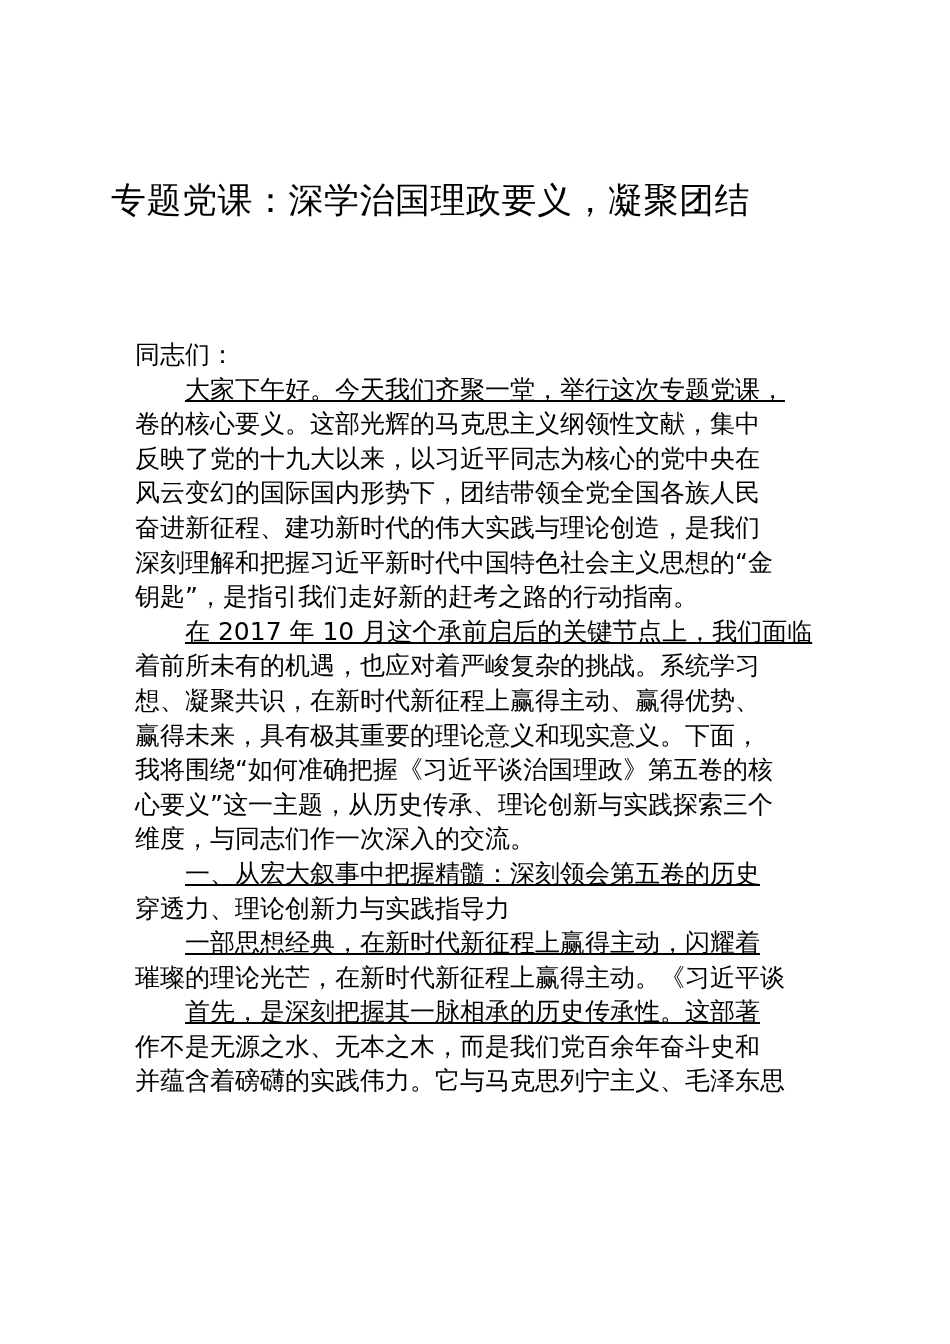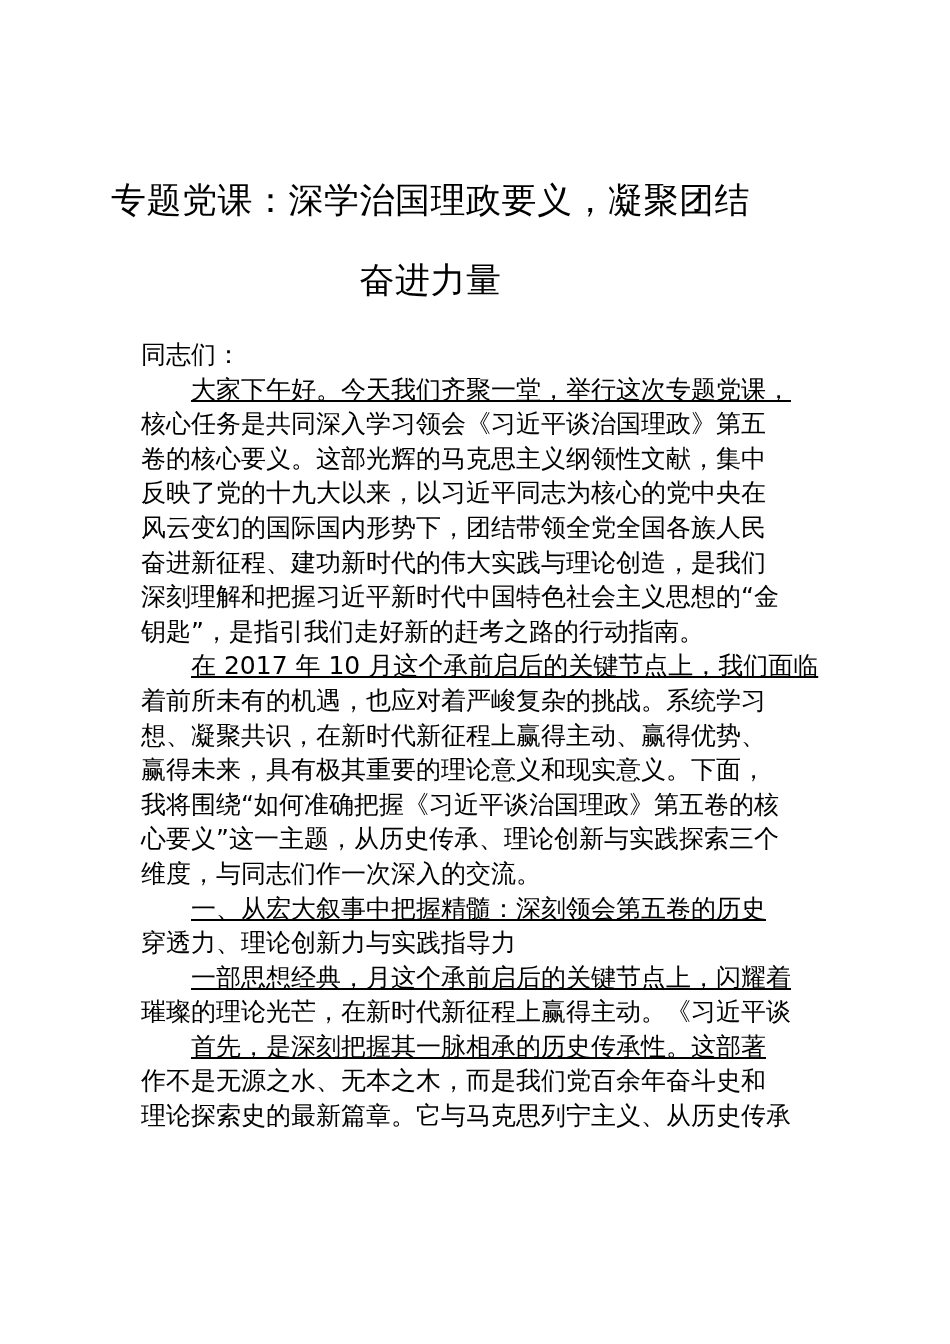--- a/index.html
+++ b/index.html
@@ -31,21 +31,21 @@
     font-size: 35px;
     line-height: 80px;
     top: 160px;
     letter-spacing: 0.5px;
   }
   .title div {
     white-space: nowrap;
   }
   .body {
     position: absolute;
-    left: 141px;
+    left: 135px;
     top: 338px;
     width: 670px;
     font-size: 25px;
     line-height: 34.6px;
   }
   .line {
     white-space: nowrap;
     height: 34.6px;
   }
   .indent {
@@ -53,29 +53,27 @@
     text-decoration: underline;
   }
 </style>
 </head>
 <body>
 
 <div class="page">
 
   <div class="title">
     <div>专题党课：深学治国理政要义，凝聚团结</div>
-    <div>奋进力量</div>
   </div>
 
   <div class="body">
     <div class="line">同志们：</div>
 
     <div>
       <div class="line indent">大家下午好。今天我们齐聚一堂，举行这次专题党课，</div>
-      <div class="line">核心任务是共同深入学习领会《习近平谈治国理政》第五</div>
       <div class="line">卷的核心要义。这部光辉的马克思主义纲领性文献，集中</div>
       <div class="line">反映了党的十九大以来，以习近平同志为核心的党中央在</div>
       <div class="line">风云变幻的国际国内形势下，团结带领全党全国各族人民</div>
       <div class="line">奋进新征程、建功新时代的伟大实践与理论创造，是我们</div>
       <div class="line">深刻理解和把握习近平新时代中国特色社会主义思想的“金</div>
       <div class="line">钥匙”，是指引我们走好新的赶考之路的行动指南。</div>
     </div>
 
     <div>
       <div class="line indent">在 2017 年 10 月这个承前启后的关键节点上，我们面临</div>
@@ -86,24 +84,24 @@
       <div class="line">心要义”这一主题，从历史传承、理论创新与实践探索三个</div>
       <div class="line">维度，与同志们作一次深入的交流。</div>
     </div>
 
     <div>
       <div class="line indent">一、从宏大叙事中把握精髓：深刻领会第五卷的历史</div>
       <div class="line">穿透力、理论创新力与实践指导力</div>
     </div>
 
     <div>
-      <div class="line indent">一部思想经典，月这个承前启后的关键节点上，闪耀着</div>
+      <div class="line indent">一部思想经典，在新时代新征程上赢得主动，闪耀着</div>
       <div class="line">璀璨的理论光芒，在新时代新征程上赢得主动。《习近平谈</div>
     </div>
 
     <div>
       <div class="line indent">首先，是深刻把握其一脉相承的历史传承性。这部著</div>
       <div class="line">作不是无源之水、无本之木，而是我们党百余年奋斗史和</div>
-      <div class="line">理论探索史的最新篇章。它与马克思列宁主义、从历史传承</div>
+      <div class="line">并蕴含着磅礴的实践伟力。它与马克思列宁主义、毛泽东思</div>
     </div>
   </div>
 
 </div>
 
 </body></html>

